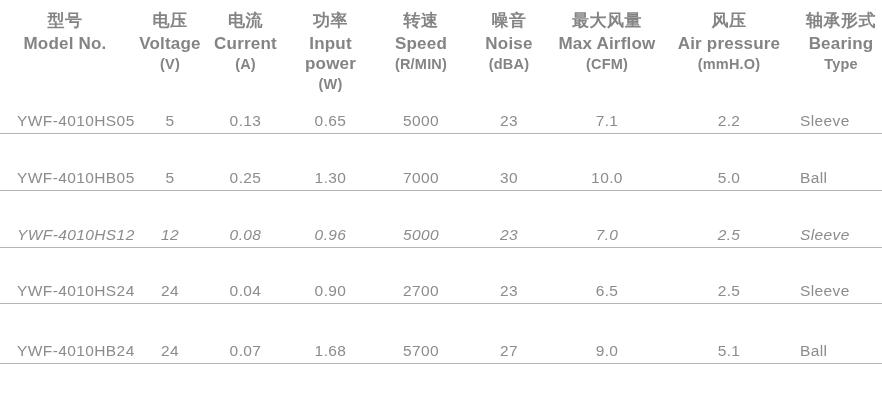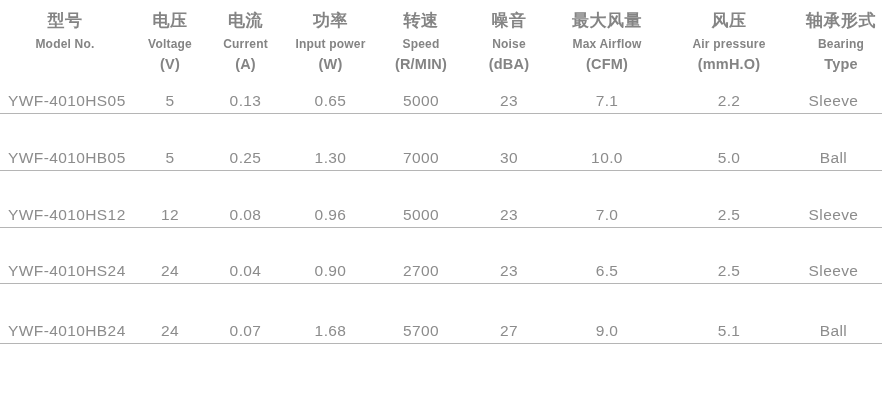--- a/index.html
+++ b/index.html
@@ -29,41 +29,41 @@
   thead tr{height:75px;}
   thead th{
     vertical-align:top;
     padding-top:8px;
     text-align:center;
     color:var(--header-text);
     font-weight:bold;
     line-height:20px;
   }
   .hdr-zh{font-size:17px;line-height:26px;letter-spacing:0.5px;}
-  .hdr-en{font-size:12px;letter-spacing:0.2px;}
+  .hdr-en{font-size:17px;letter-spacing:0.2px;}
   .hdr-unit{font-size:14.5px;letter-spacing:0.2px;}
 
   tbody td{
     border-bottom:1px solid var(--row-line);
     vertical-align:bottom;
     text-align:center;
     color:var(--body-text);
     font-size:15.5px;
     letter-spacing:0.4px;
     padding:0 0 3px 0;
     white-space:nowrap;
   }
   tbody tr:nth-child(1){height:38px;}
   tbody tr:nth-child(2){height:57px;}
-  tbody tr:nth-child(3){height:57px;}
+  tbody tr:nth-child(3){height:57px;font-style:italic;}
   tbody tr:nth-child(4){height:56px;}
   tbody tr:nth-child(5){height:60px;margin-left:22px;}
   tbody tr:nth-child(6){height:57px;}
-  tbody td:first-child{text-align:left;padding-left:8px;}
-  tbody td:last-child{text-align:center;padding-right:15px;}
+  tbody td:first-child{text-align:left;padding-left:17px;}
+  tbody td:last-child{text-align:left;padding-right:15px;}
 </style>
 </head>
 <body>
 
 <table class="spec">
   <colgroup>
     <col class="c1">
       <col class="c2">
       <col class="c3">
       <col class="c4">

